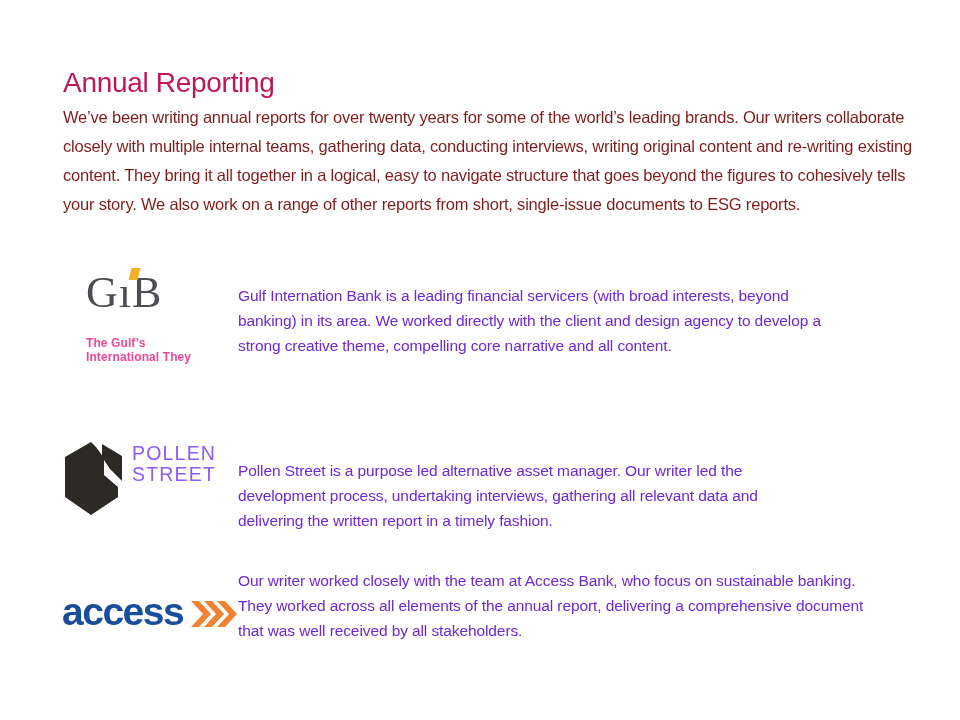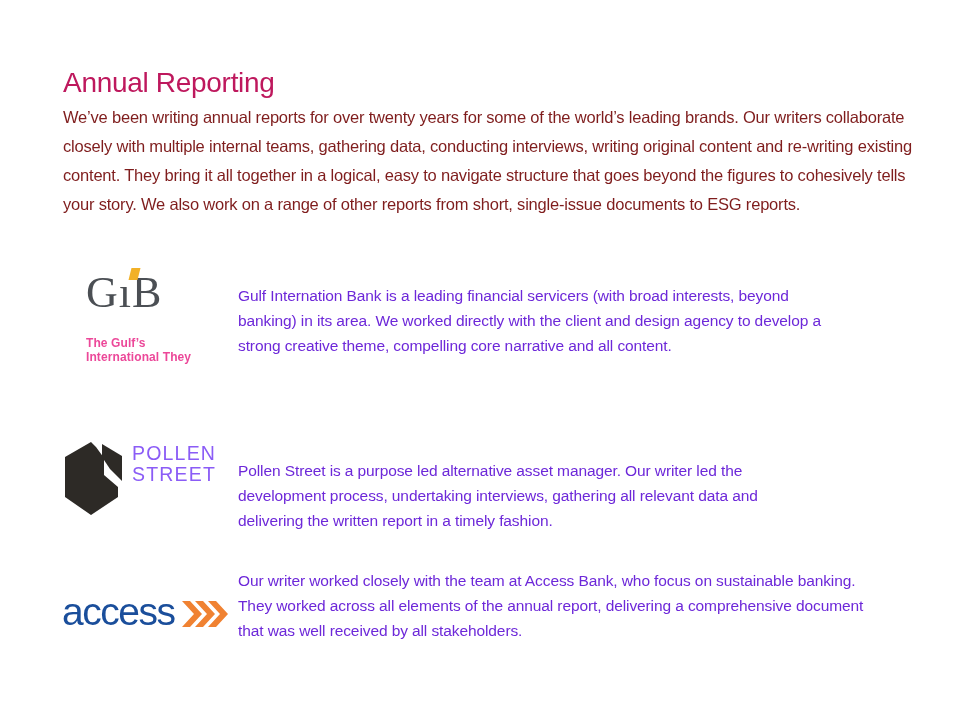--- a/index.html
+++ b/index.html
@@ -80,21 +80,21 @@
     font-weight: normal;
     letter-spacing: 1.2px;
     line-height: 21px;
     color: #8b5cf6;
   }
 
   
   .access-logo { position: absolute; left: 62px; top: 592px; display: flex; align-items: center; }
   .access-word {
     font-size: 39px;
-    font-weight: normal;
+    font-weight: bold;
     color: #1A4E9B;
     letter-spacing: -1.5px;
     line-height: 40px;
   }
   .access-chevrons-icon { margin-left: 8px; margin-top: 4px; }
 </style>
 </head>
 <body>
 
 <div class="slide">

